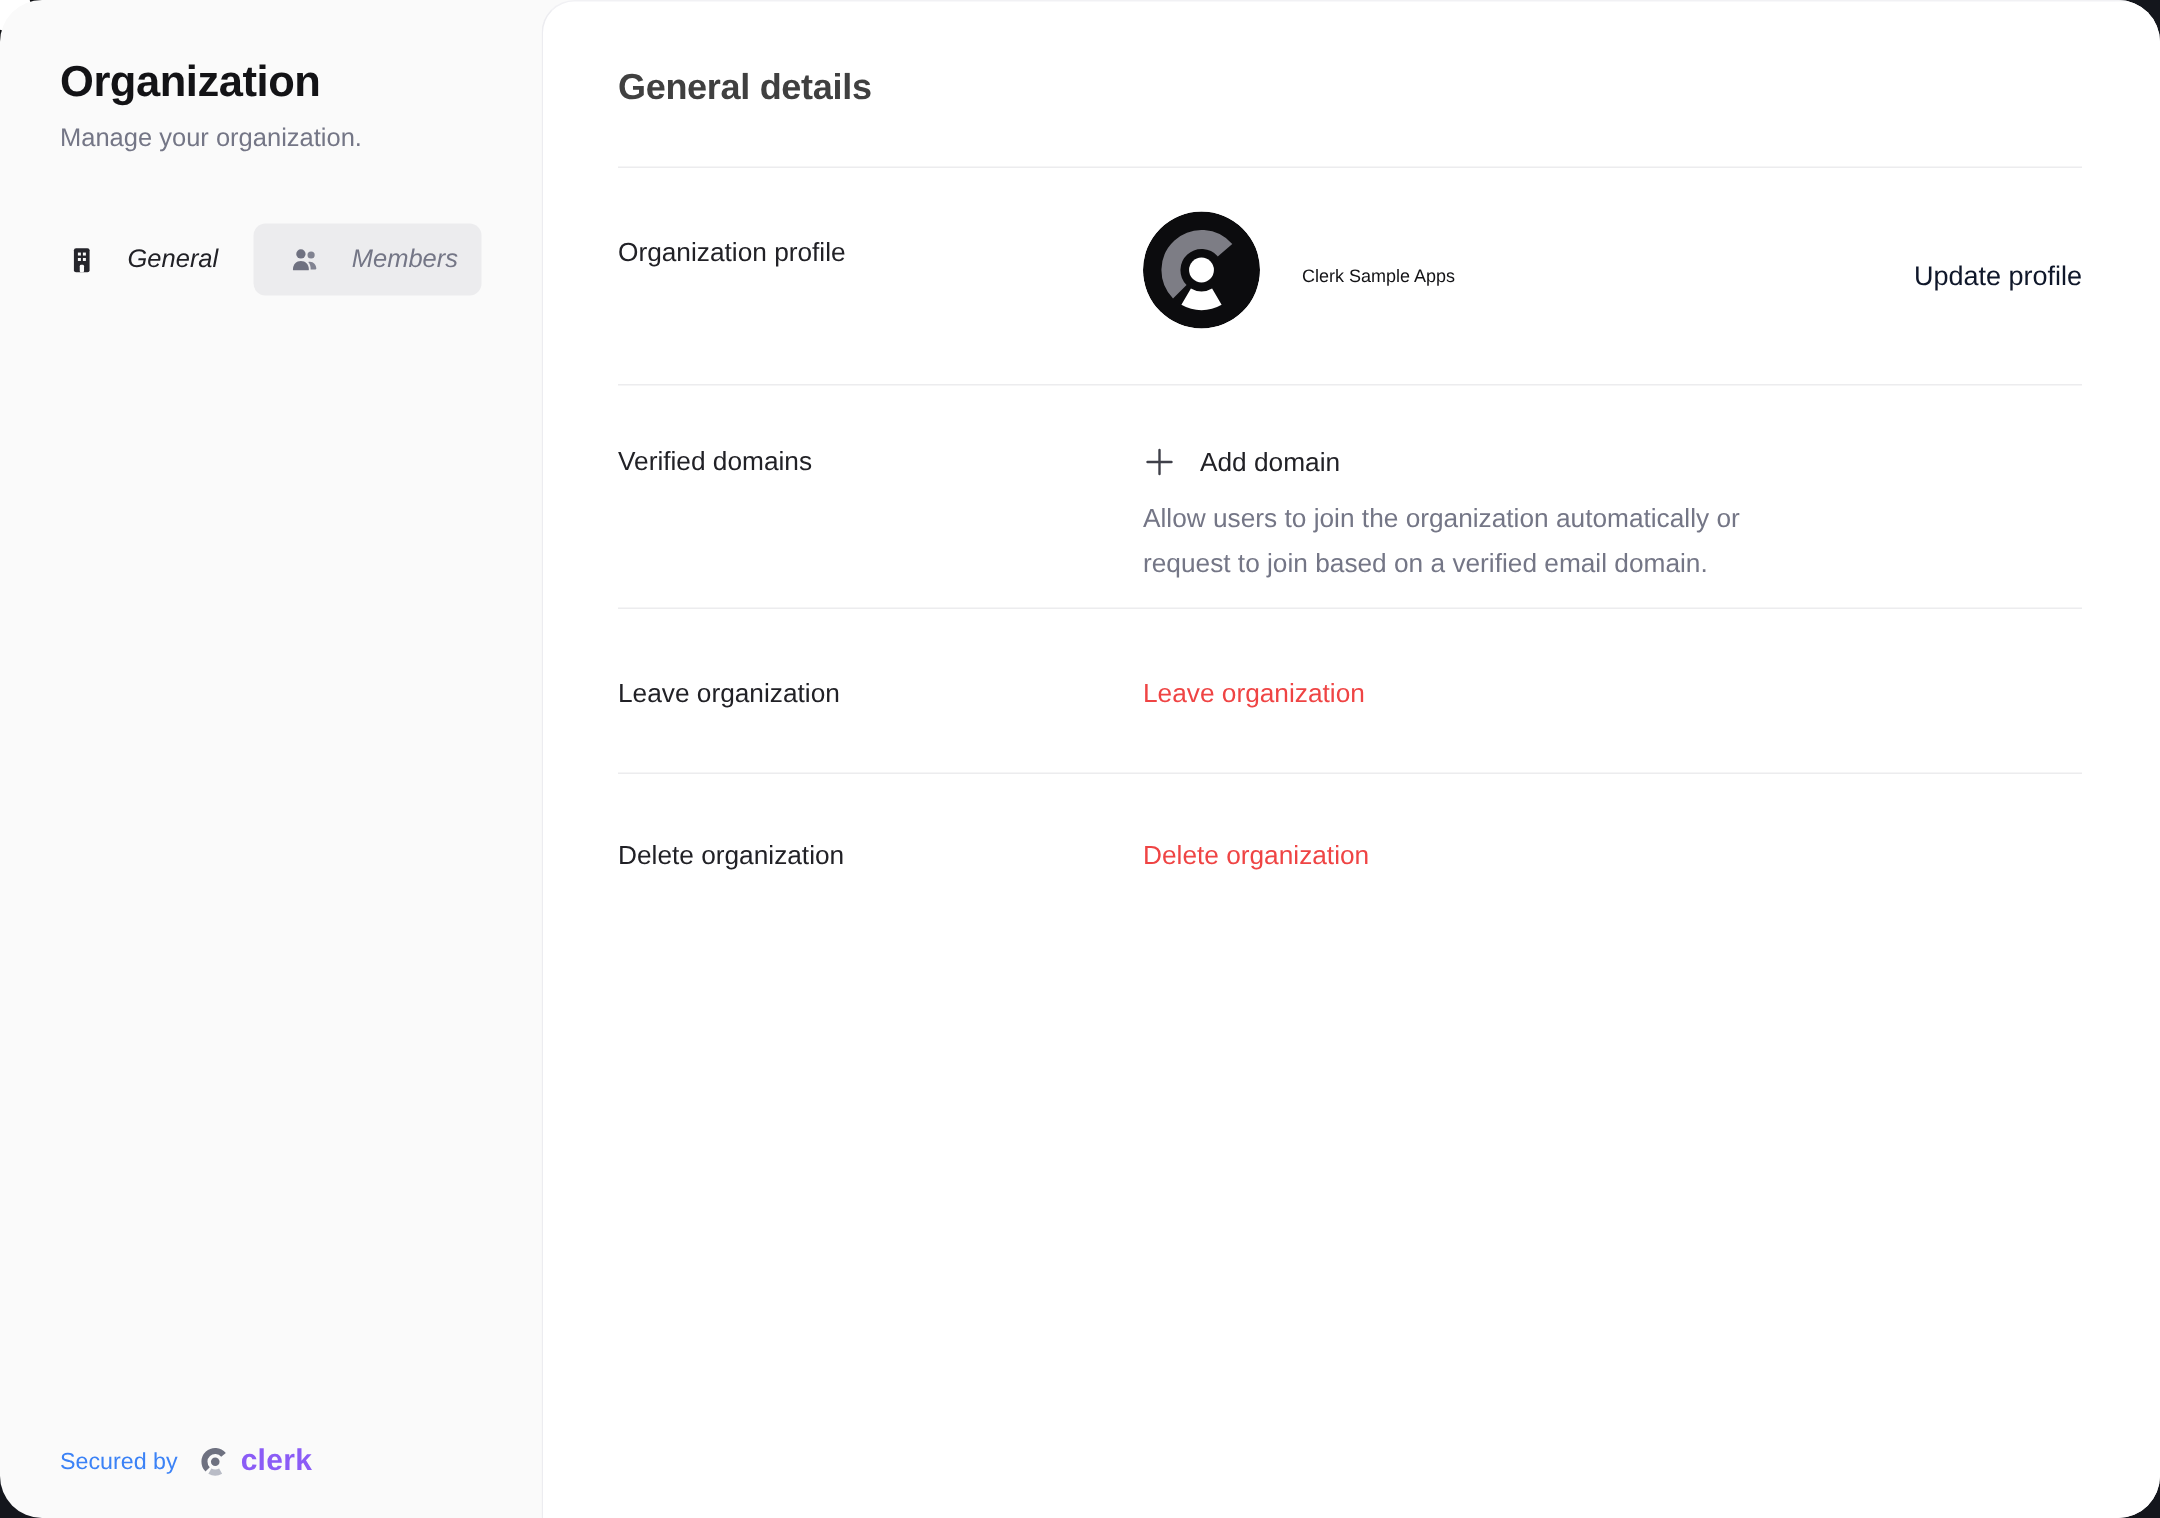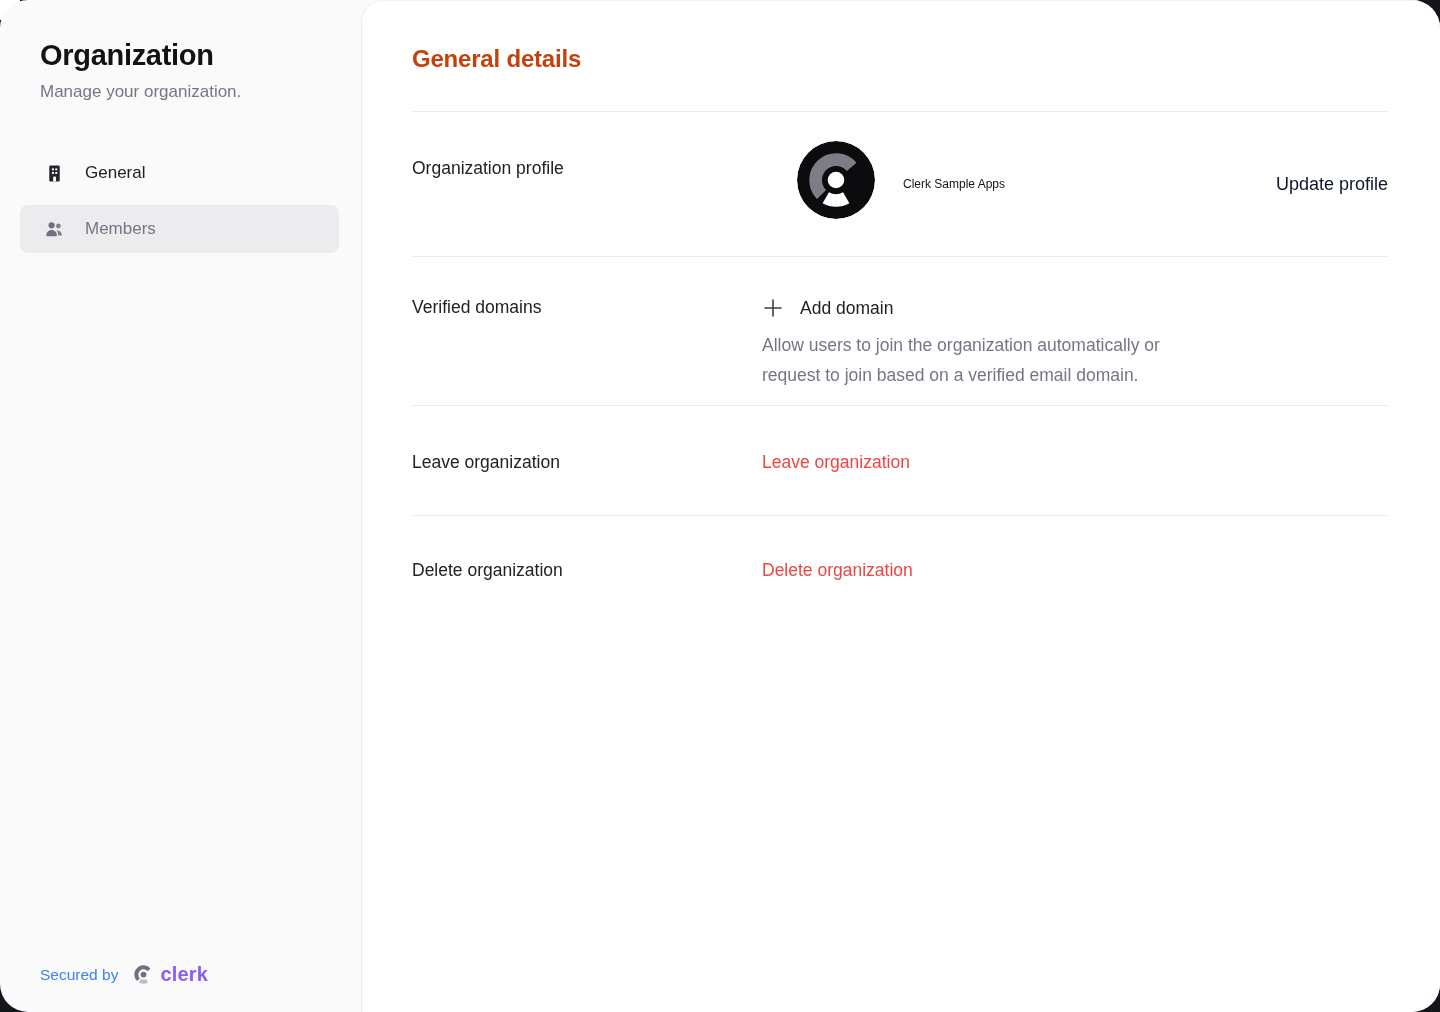--- a/index.html
+++ b/index.html
@@ -24,21 +24,21 @@
   .sidebar {
     width:361px; box-sizing:border-box; flex:0 0 361px;
     padding:38px 22px 28px 20px; position:relative;
   }
   .sidebar-header { margin-left:20px; }
   .sidebar-title {
     font-size:29px; font-weight:700; color:#131316; letter-spacing:-0.3px;
     margin:0; line-height:34px;
   }
   .sidebar-subtitle { font-size:17px; color:#747686; margin-top:9px; line-height:22px; }
-  .nav { margin-top:46px; display:flex; flex-direction:column; gap:8px; }
+  .nav { margin-top:46px; display:flex; flex-direction:row; gap:8px;font-style:italic; }
   .nav-item {
     display:flex; align-items:center; height:48px; border-radius:8px;
     padding:0 16px 0 24px; gap:21px; font-size:17px; cursor:pointer;
     box-sizing:border-box;
   }
   .nav-item.active { color:#212126; }
   .nav-item.highlighted { background:#ececee; color:#747686; }
   .nav-item .icon { width:20px; height:20px; display:flex; align-items:center; justify-content:center; }
   .sidebar-footer {
     position:absolute; left:40px; bottom:26px;
@@ -50,30 +50,30 @@
 
   
   .main {
     flex:1; background:#ffffff;
     border-left:1px solid #ececf0; border-top:1px solid #f1f1f4;
     border-top-left-radius:22px;
     box-sizing:border-box;
     padding:0 52px 0 50px;
   }
   .main-title {
-    margin:44px 0 0 0; font-size:24px; font-weight:700; color:#c2410c;
+    margin:44px 0 0 0; font-size:24px; font-weight:700; color:#404040;
     line-height:28px; letter-spacing:-0.2px;
   }
   .header-block { border-bottom:1px solid #ececee; padding-bottom:38px; }
   .row { display:flex; border-bottom:1px solid #ececee; }
   .row:last-child { border-bottom:none; }
   .row-label { width:350px; flex:0 0 350px; font-size:17.5px; color:#212126; line-height:22px; }
   .row-content { flex:1; }
 
-  .row-profile { padding:37px 0;gap:35px; }
+  .row-profile { padding:37px 0; }
   .row-profile .row-label { padding-top:8px; }
   .profile-content { display:flex; align-items:center; }
   .avatar { width:78px; height:78px; border-radius:50%; display:block; }
   .org-name { font-size:12px; color:#131316; margin-left:28px; }
   .ghost-button {
     margin-left:auto; font-size:18px; color:#0f172a; cursor:pointer;
     background:none; border:none; padding:0; font-family:inherit;
   }
 
   .row-domains { padding:39px 0 15px 0; }

